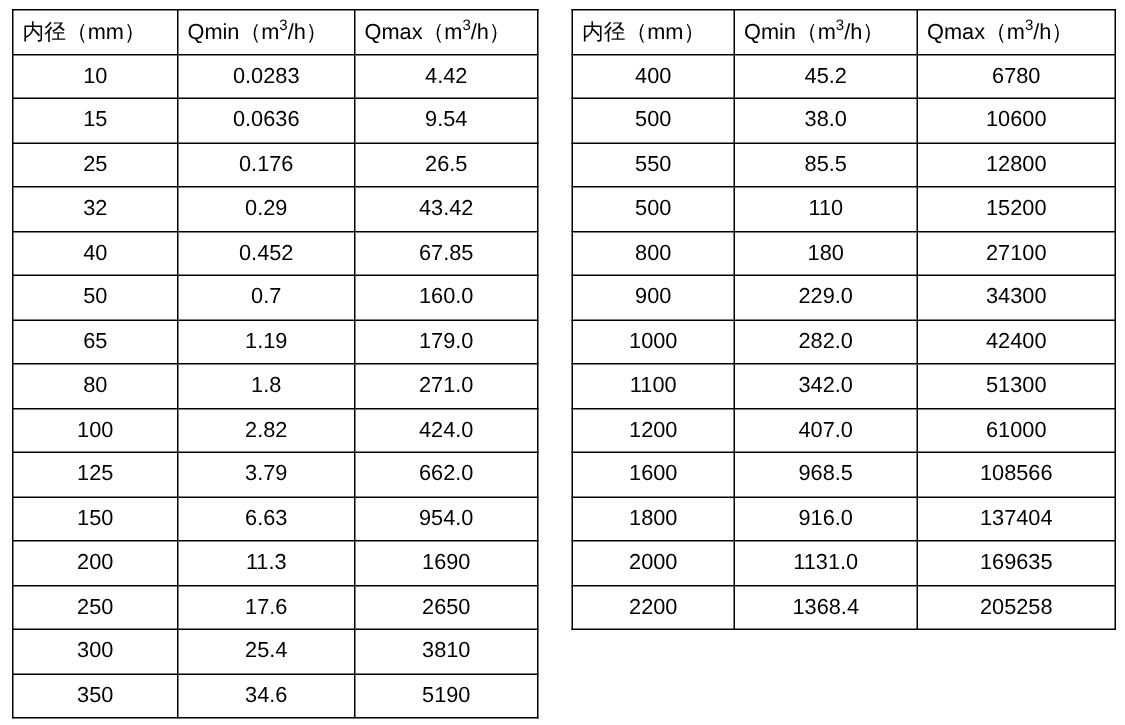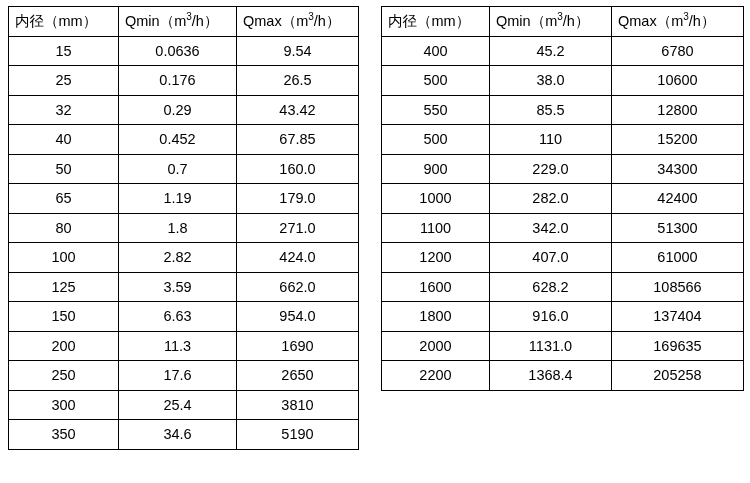--- a/index.html
+++ b/index.html
@@ -77,20 +77,25 @@
       </colgroup>
       <thead>
         <tr>
           <td><span>内径（mm）</span></td>
           <td><span>Qmin（m</span><span class="sup">3</span><span>/h）</span></td>
           <td><span>Qmax（m</span><span class="sup">3</span><span>/h）</span></td>
         </tr>
       </thead>
       <tbody>
         <tr>
+            <td>10</td>
+            <td>0.0283</td>
+            <td>4.42</td>
+          </tr>
+        <tr>
             <td>15</td>
             <td>0.0636</td>
             <td>9.54</td>
           </tr>
         <tr>
             <td>25</td>
             <td>0.176</td>
             <td>26.5</td>
           </tr>
         <tr>
@@ -118,21 +123,21 @@
             <td>1.8</td>
             <td>271.0</td>
           </tr>
         <tr>
             <td>100</td>
             <td>2.82</td>
             <td>424.0</td>
           </tr>
         <tr>
             <td>125</td>
-            <td>3.59</td>
+            <td>3.79</td>
             <td>662.0</td>
           </tr>
         <tr>
             <td>150</td>
             <td>6.63</td>
             <td>954.0</td>
           </tr>
         <tr>
             <td>200</td>
             <td>11.3</td>
@@ -184,20 +189,25 @@
             <td>550</td>
             <td>85.5</td>
             <td>12800</td>
           </tr>
         <tr>
             <td>500</td>
             <td>110</td>
             <td>15200</td>
           </tr>
         <tr>
+            <td>800</td>
+            <td>180</td>
+            <td>27100</td>
+          </tr>
+        <tr>
             <td>900</td>
             <td>229.0</td>
             <td>34300</td>
           </tr>
         <tr>
             <td>1000</td>
             <td>282.0</td>
             <td>42400</td>
           </tr>
         <tr>
@@ -205,21 +215,21 @@
             <td>342.0</td>
             <td>51300</td>
           </tr>
         <tr>
             <td>1200</td>
             <td>407.0</td>
             <td>61000</td>
           </tr>
         <tr>
             <td>1600</td>
-            <td>628.2</td>
+            <td>968.5</td>
             <td>108566</td>
           </tr>
         <tr>
             <td>1800</td>
             <td>916.0</td>
             <td>137404</td>
           </tr>
         <tr>
             <td>2000</td>
             <td>1131.0</td>

